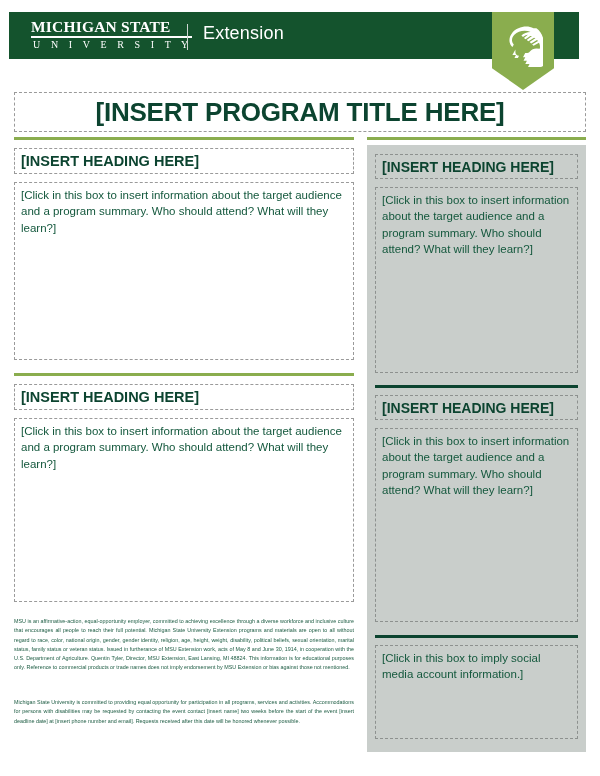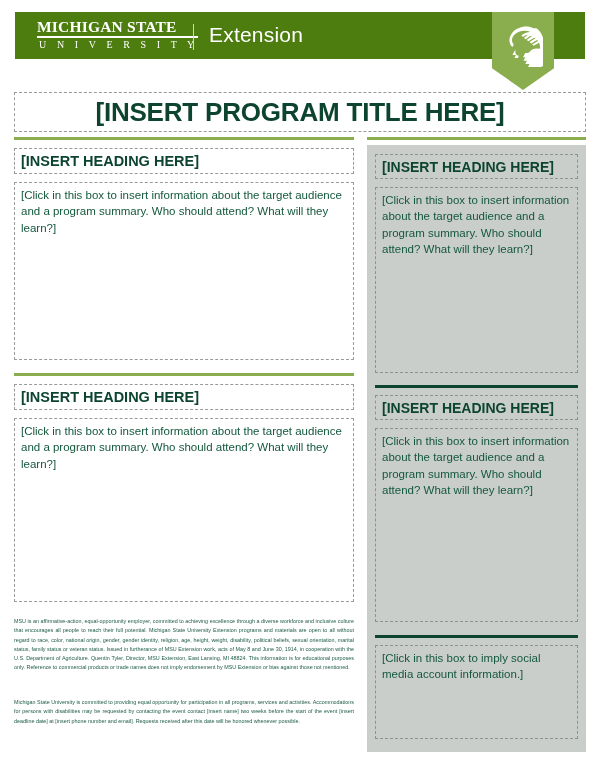--- a/index.html
+++ b/index.html
@@ -11,25 +11,25 @@
     height: 776px;
     background: #ffffff;
     font-family: "Liberation Sans", sans-serif;
     overflow: hidden;
     position: relative;
   }
 
   
   .header-bar {
     position: absolute;
-    left: 15px;
+    left: 9px;
     top: 12px;
     width: 570px;
     height: 47px;
-    background: #4d7c0f;
+    background: #14532d;
   }
   .msu-lockup {
     position: absolute;
     left: 22px;
     top: 7px;
     color: #ffffff;
     line-height: 1;
   }
   .msu-line1 {
     font-family: "Liberation Serif", serif;
@@ -59,21 +59,21 @@
     left: 178px;
     top: 12px;
     width: 1px;
     height: 26px;
     background: #cdd6d1;
   }
   .extension-word {
     position: absolute;
     left: 194px;
     top: 11px;
-    font-size: 21px;
+    font-size: 18px;
     color: #ffffff;
     font-family: "Liberation Sans", sans-serif;
     letter-spacing: 0.2px;
   }
 
   
   .badge {
     position: absolute;
     left: 492px;
     top: 12px;

